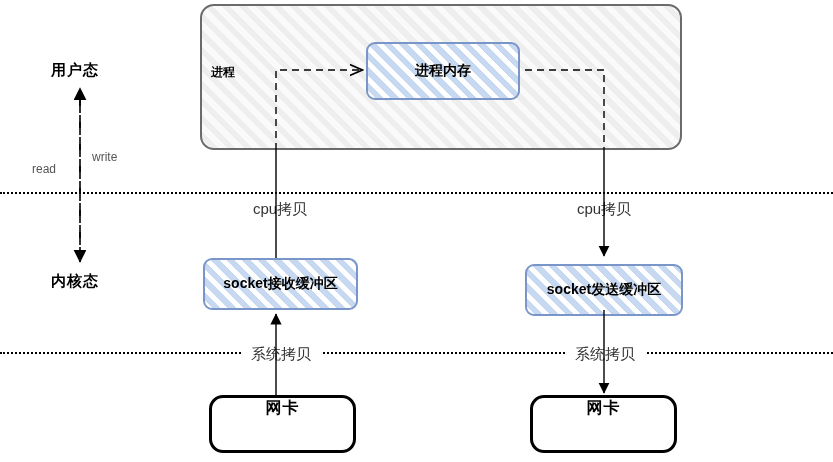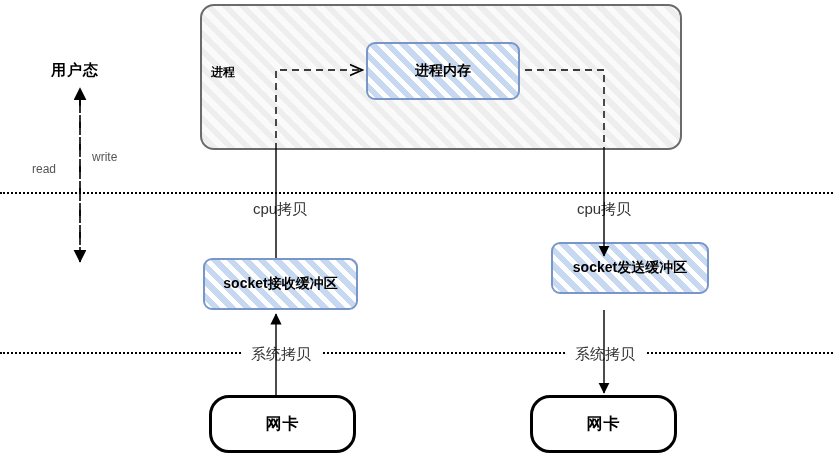--- a/index.html
+++ b/index.html
@@ -93,30 +93,30 @@
     justify-content: center;
   }
   .blue-box > span {
     font-size: 14px;
     font-weight: bold;
     color: #000000;
     white-space: nowrap;
   }
   #process-memory { left: 366px; top: 42px; width: 154px; height: 58px; }
   #sock-recv      { left: 203px; top: 258px; width: 155px; height: 52px; }
-  #sock-send      { left: 525px; top: 242px; width: 158px; height: 52px; margin-left: 26px; }
+  #sock-send      { left: 525px; top: 264px; width: 158px; height: 52px; }
 
   
   .nic-box {
     box-sizing: border-box;
     border: 3px solid #000000;
-    border-radius: 20px;
+    border-radius: 14px;
     background: #ffffff;
     display: flex;
-    align-items: center;
+    align-items: flex-start;
     justify-content: center;
   }
   .nic-box > span {
     font-size: 16px;
     font-weight: bold;
     color: #000000;
     letter-spacing: 1px;
   }
   #nic-left  { left: 209px; top: 395px; width: 147px; height: 58px; }
   #nic-right { left: 530px; top: 395px; width: 147px; height: 58px; }
@@ -130,20 +130,21 @@
 </style>
 </head>
 <body>
 
 <div id="stage">
 
   <div class="abs boundary" style="top:192px;"></div>
   <div class="abs boundary" style="top:352px;"></div>
 
   <div class="abs state-label" style="left:30px; top:61px; width:90px;">用户态</div>
+  <div class="abs state-label" style="left:30px; top:272px; width:90px;">内核态</div>
   <div class="abs small-label-grey" style="left:32px; top:162px; width:40px;">read</div>
   <div class="abs small-label-grey" style="left:92px; top:150px; width:44px;">write</div>
 
   <div class="abs process-box"></div>
   <div class="abs process-title">进程</div>
 
   <div class="abs blue-box" id="process-memory">
     <span>进程内存</span>
   </div>
 

